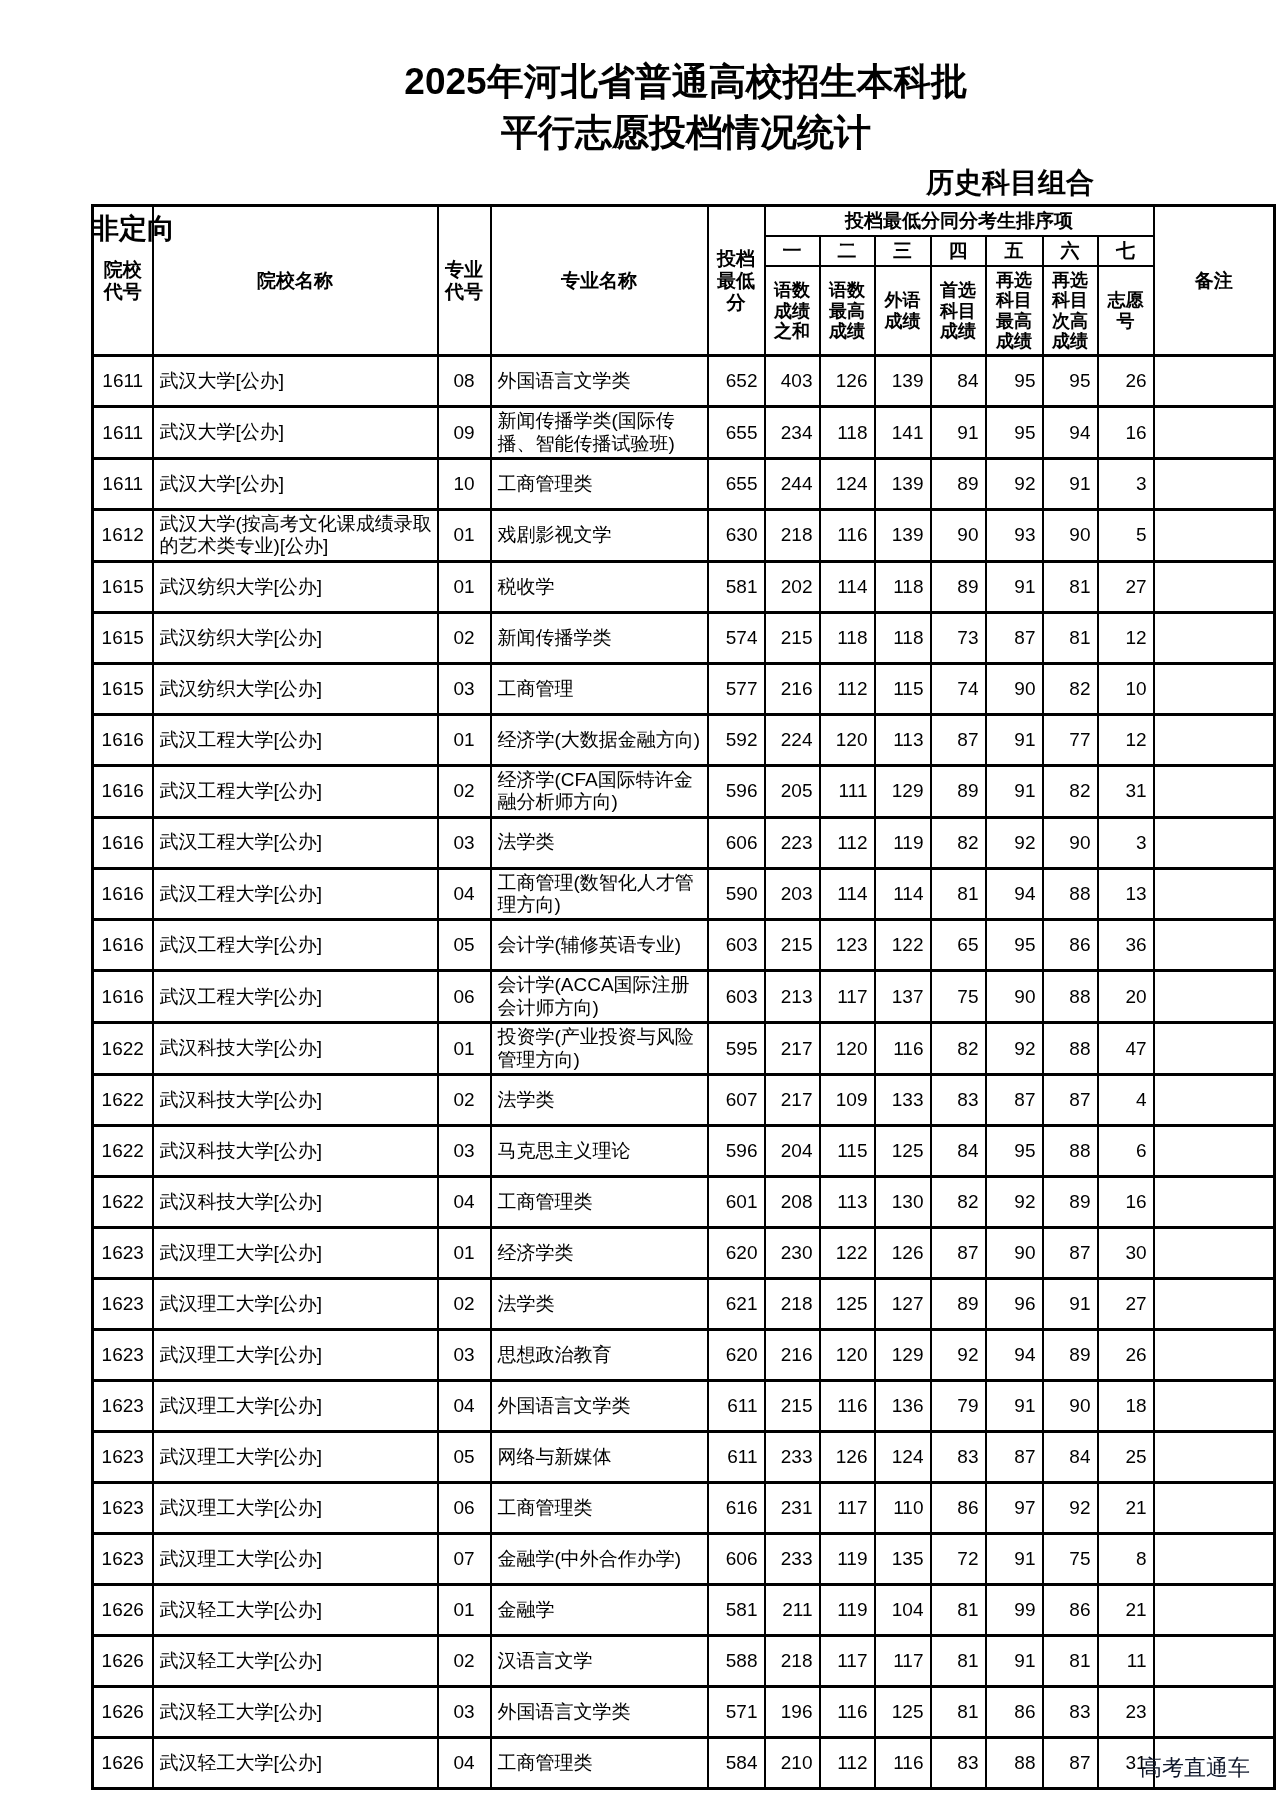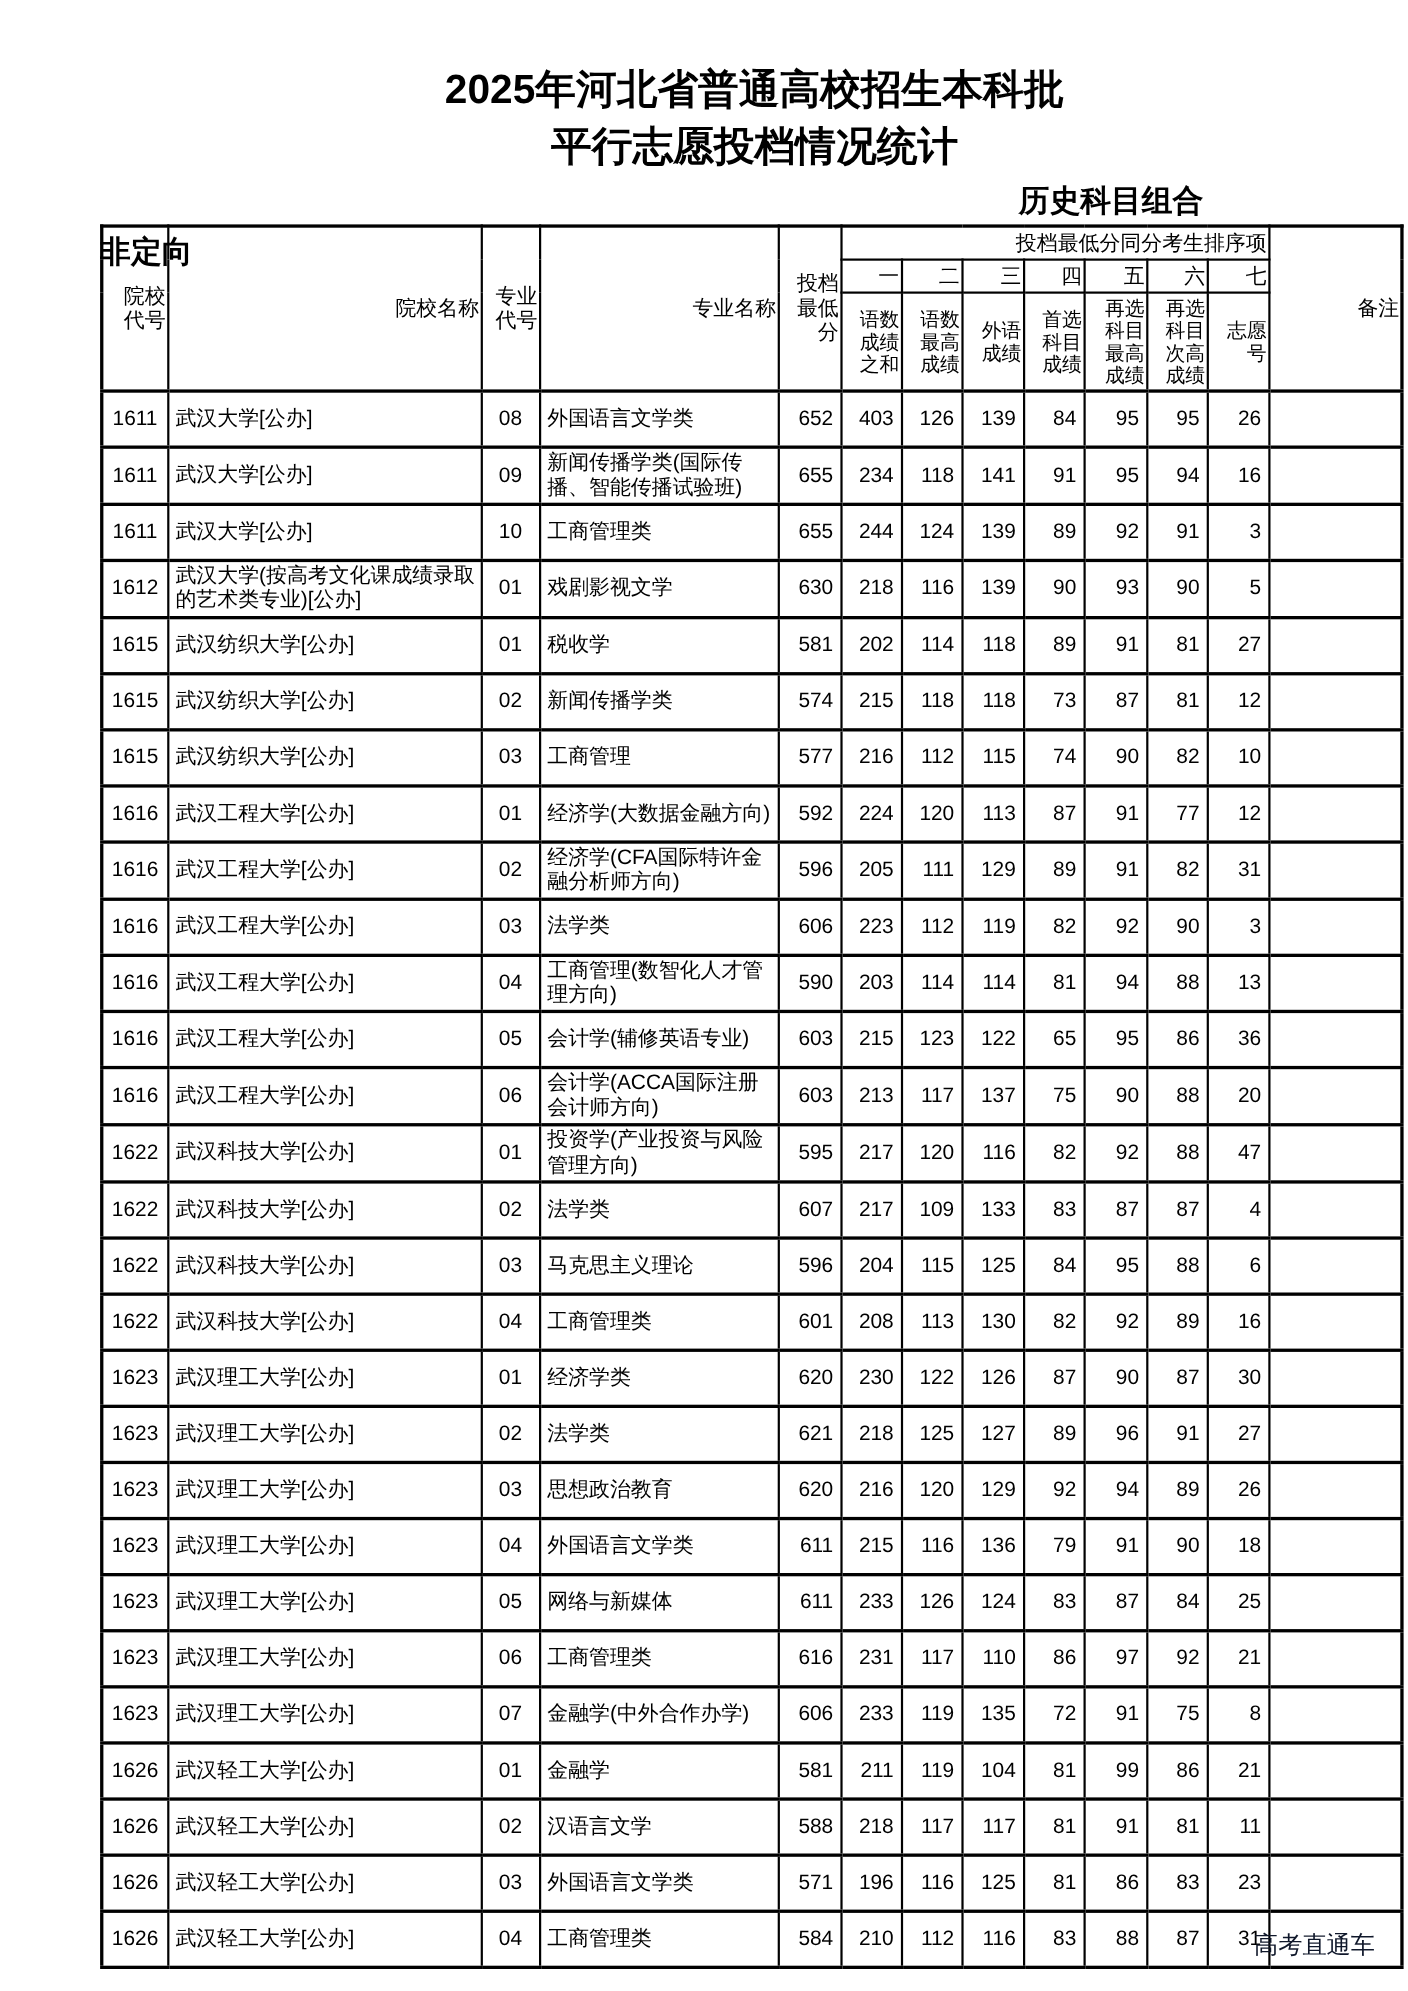--- a/index.html
+++ b/index.html
@@ -39,22 +39,22 @@
     margin-left:45px;
     width:1182px;
     border:3px solid #000;
   }
   .grid th, .grid td {
     border:2px solid #000;
     vertical-align:middle;
     overflow:hidden;
   }
   .grid thead th {
-    font-weight:normal;
-    text-align:right;
+    font-weight:bold;
+    text-align:center;
     white-space:pre-line;
   }
   th.hc { font-size:19px; line-height:1.15; }
   th.hg { height:26px; font-size:19px; }
   th.h-num { height:25px; font-size:19px; }
   th.h-label { height:85px; font-size:18px; line-height:1.12; }
   .grid tbody td {
     height:44px;
     font-size:19px;
     border-top-width:3px;

